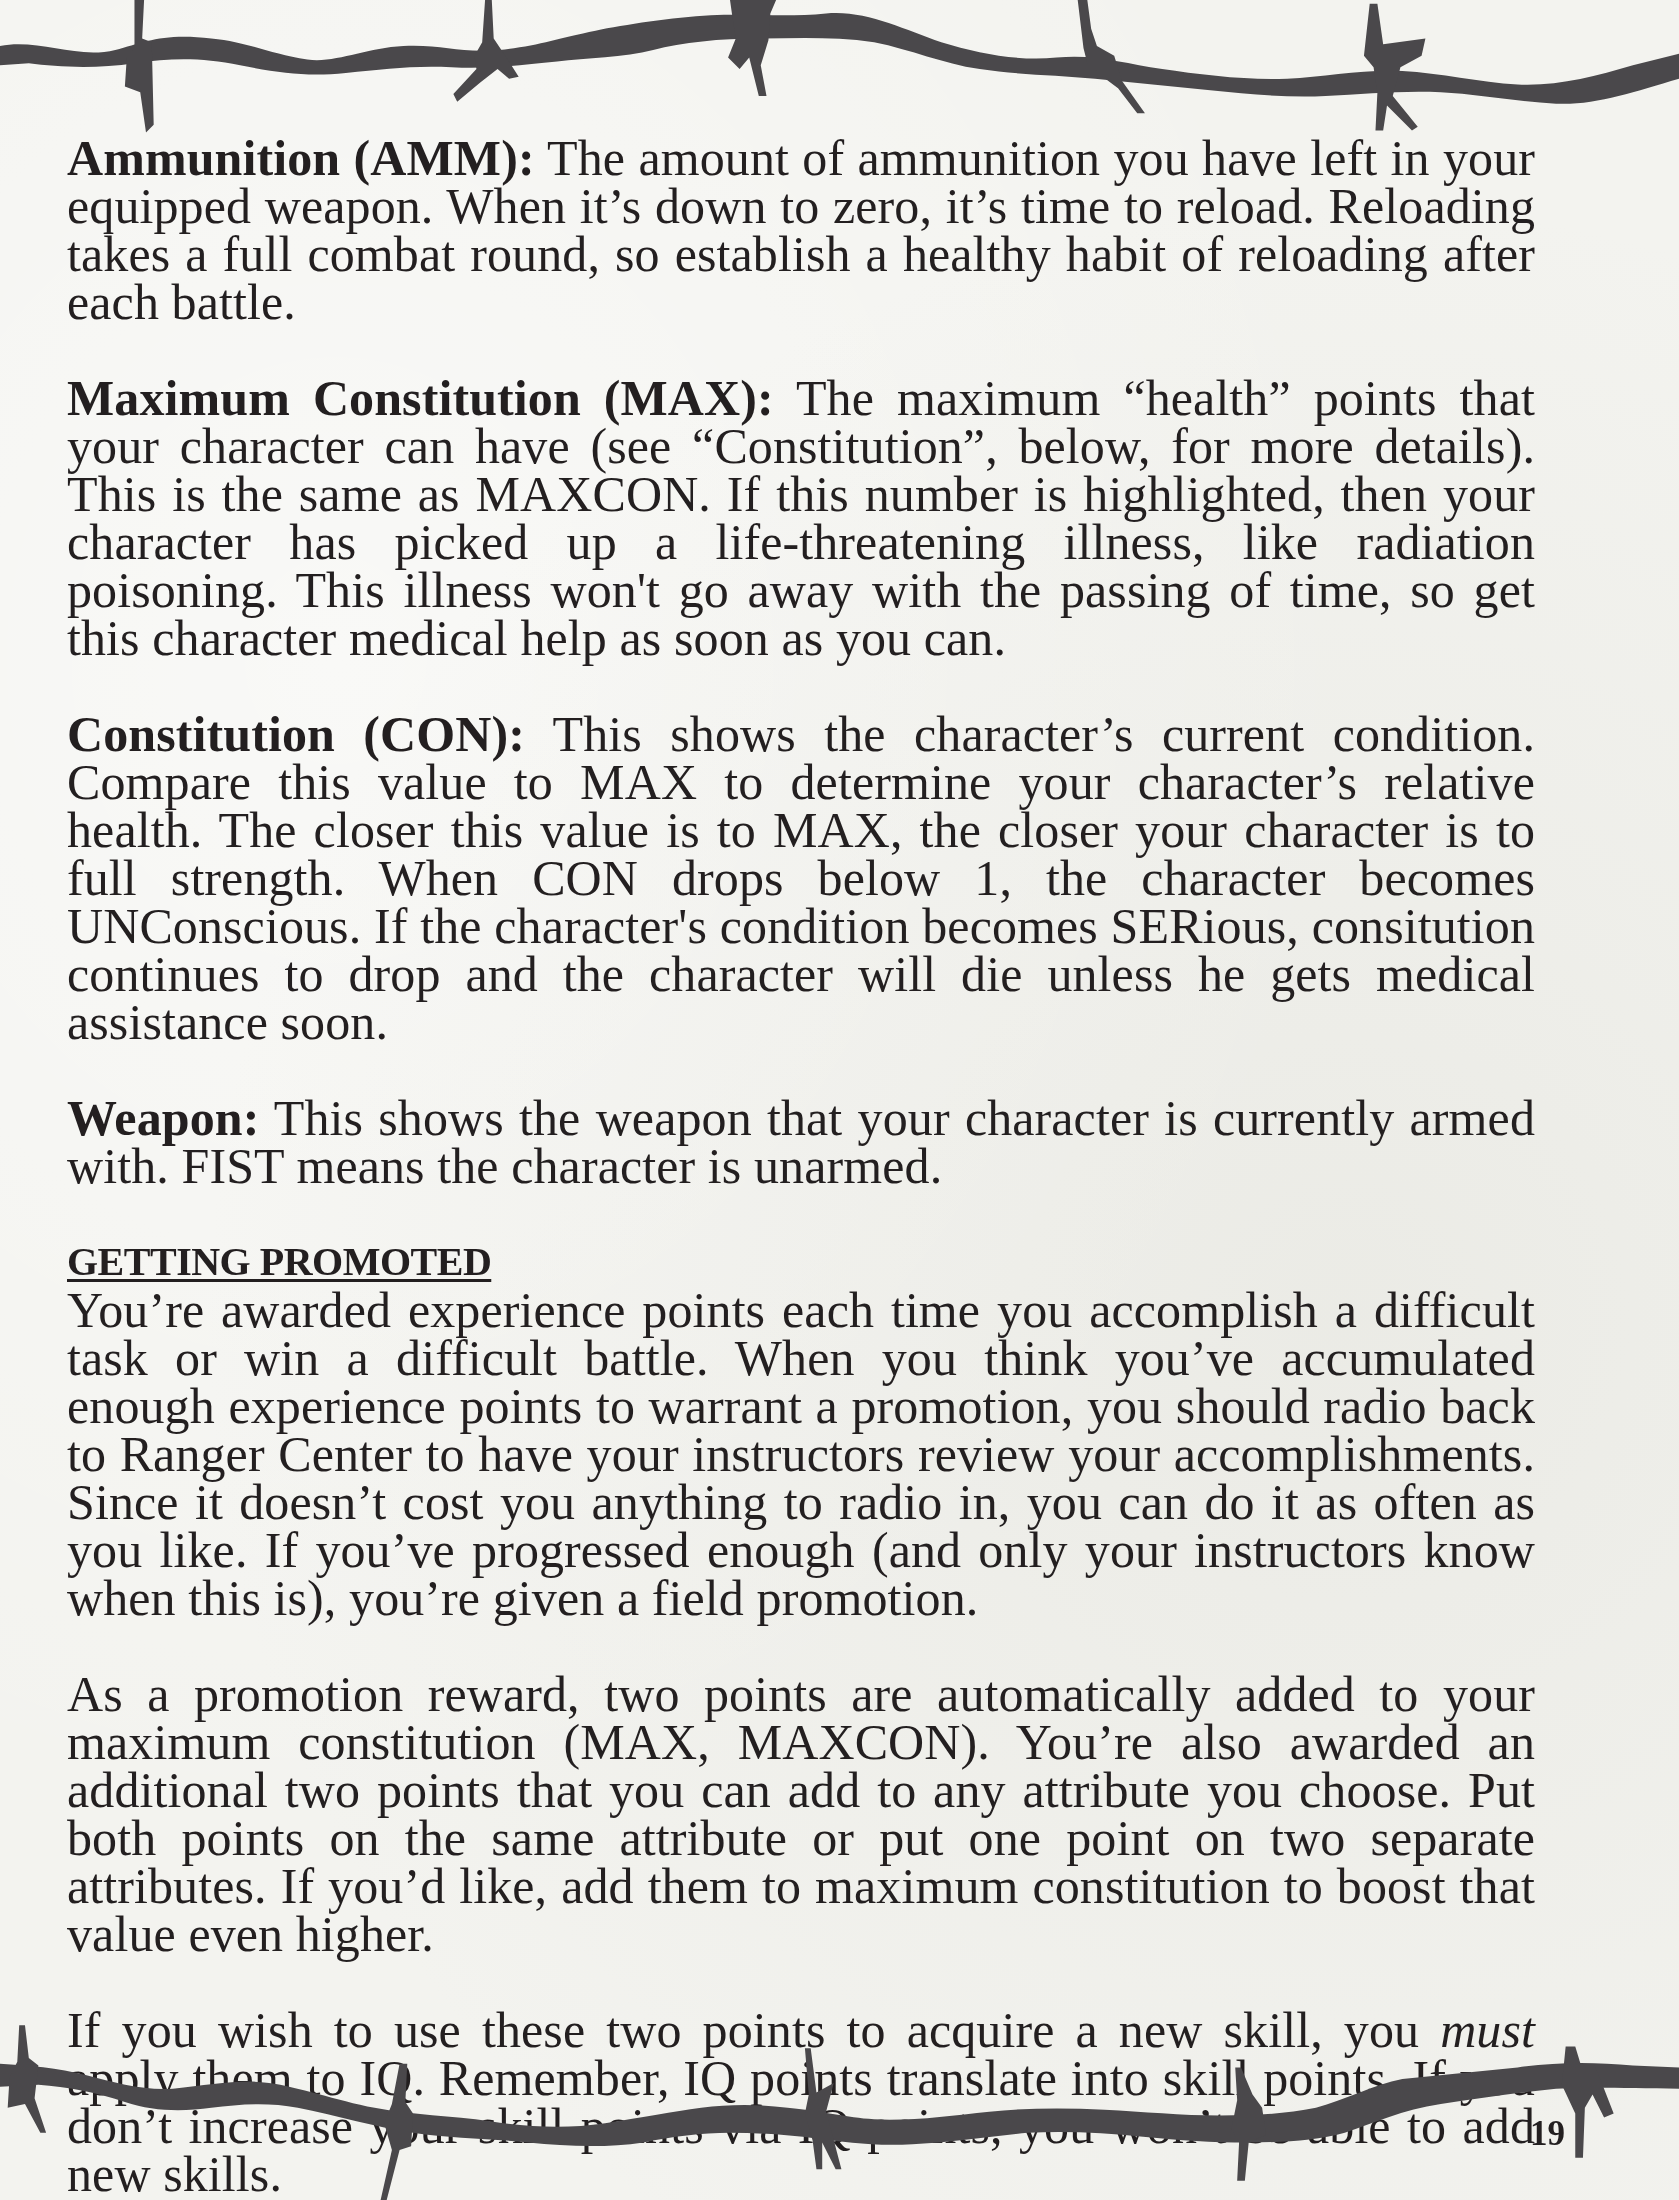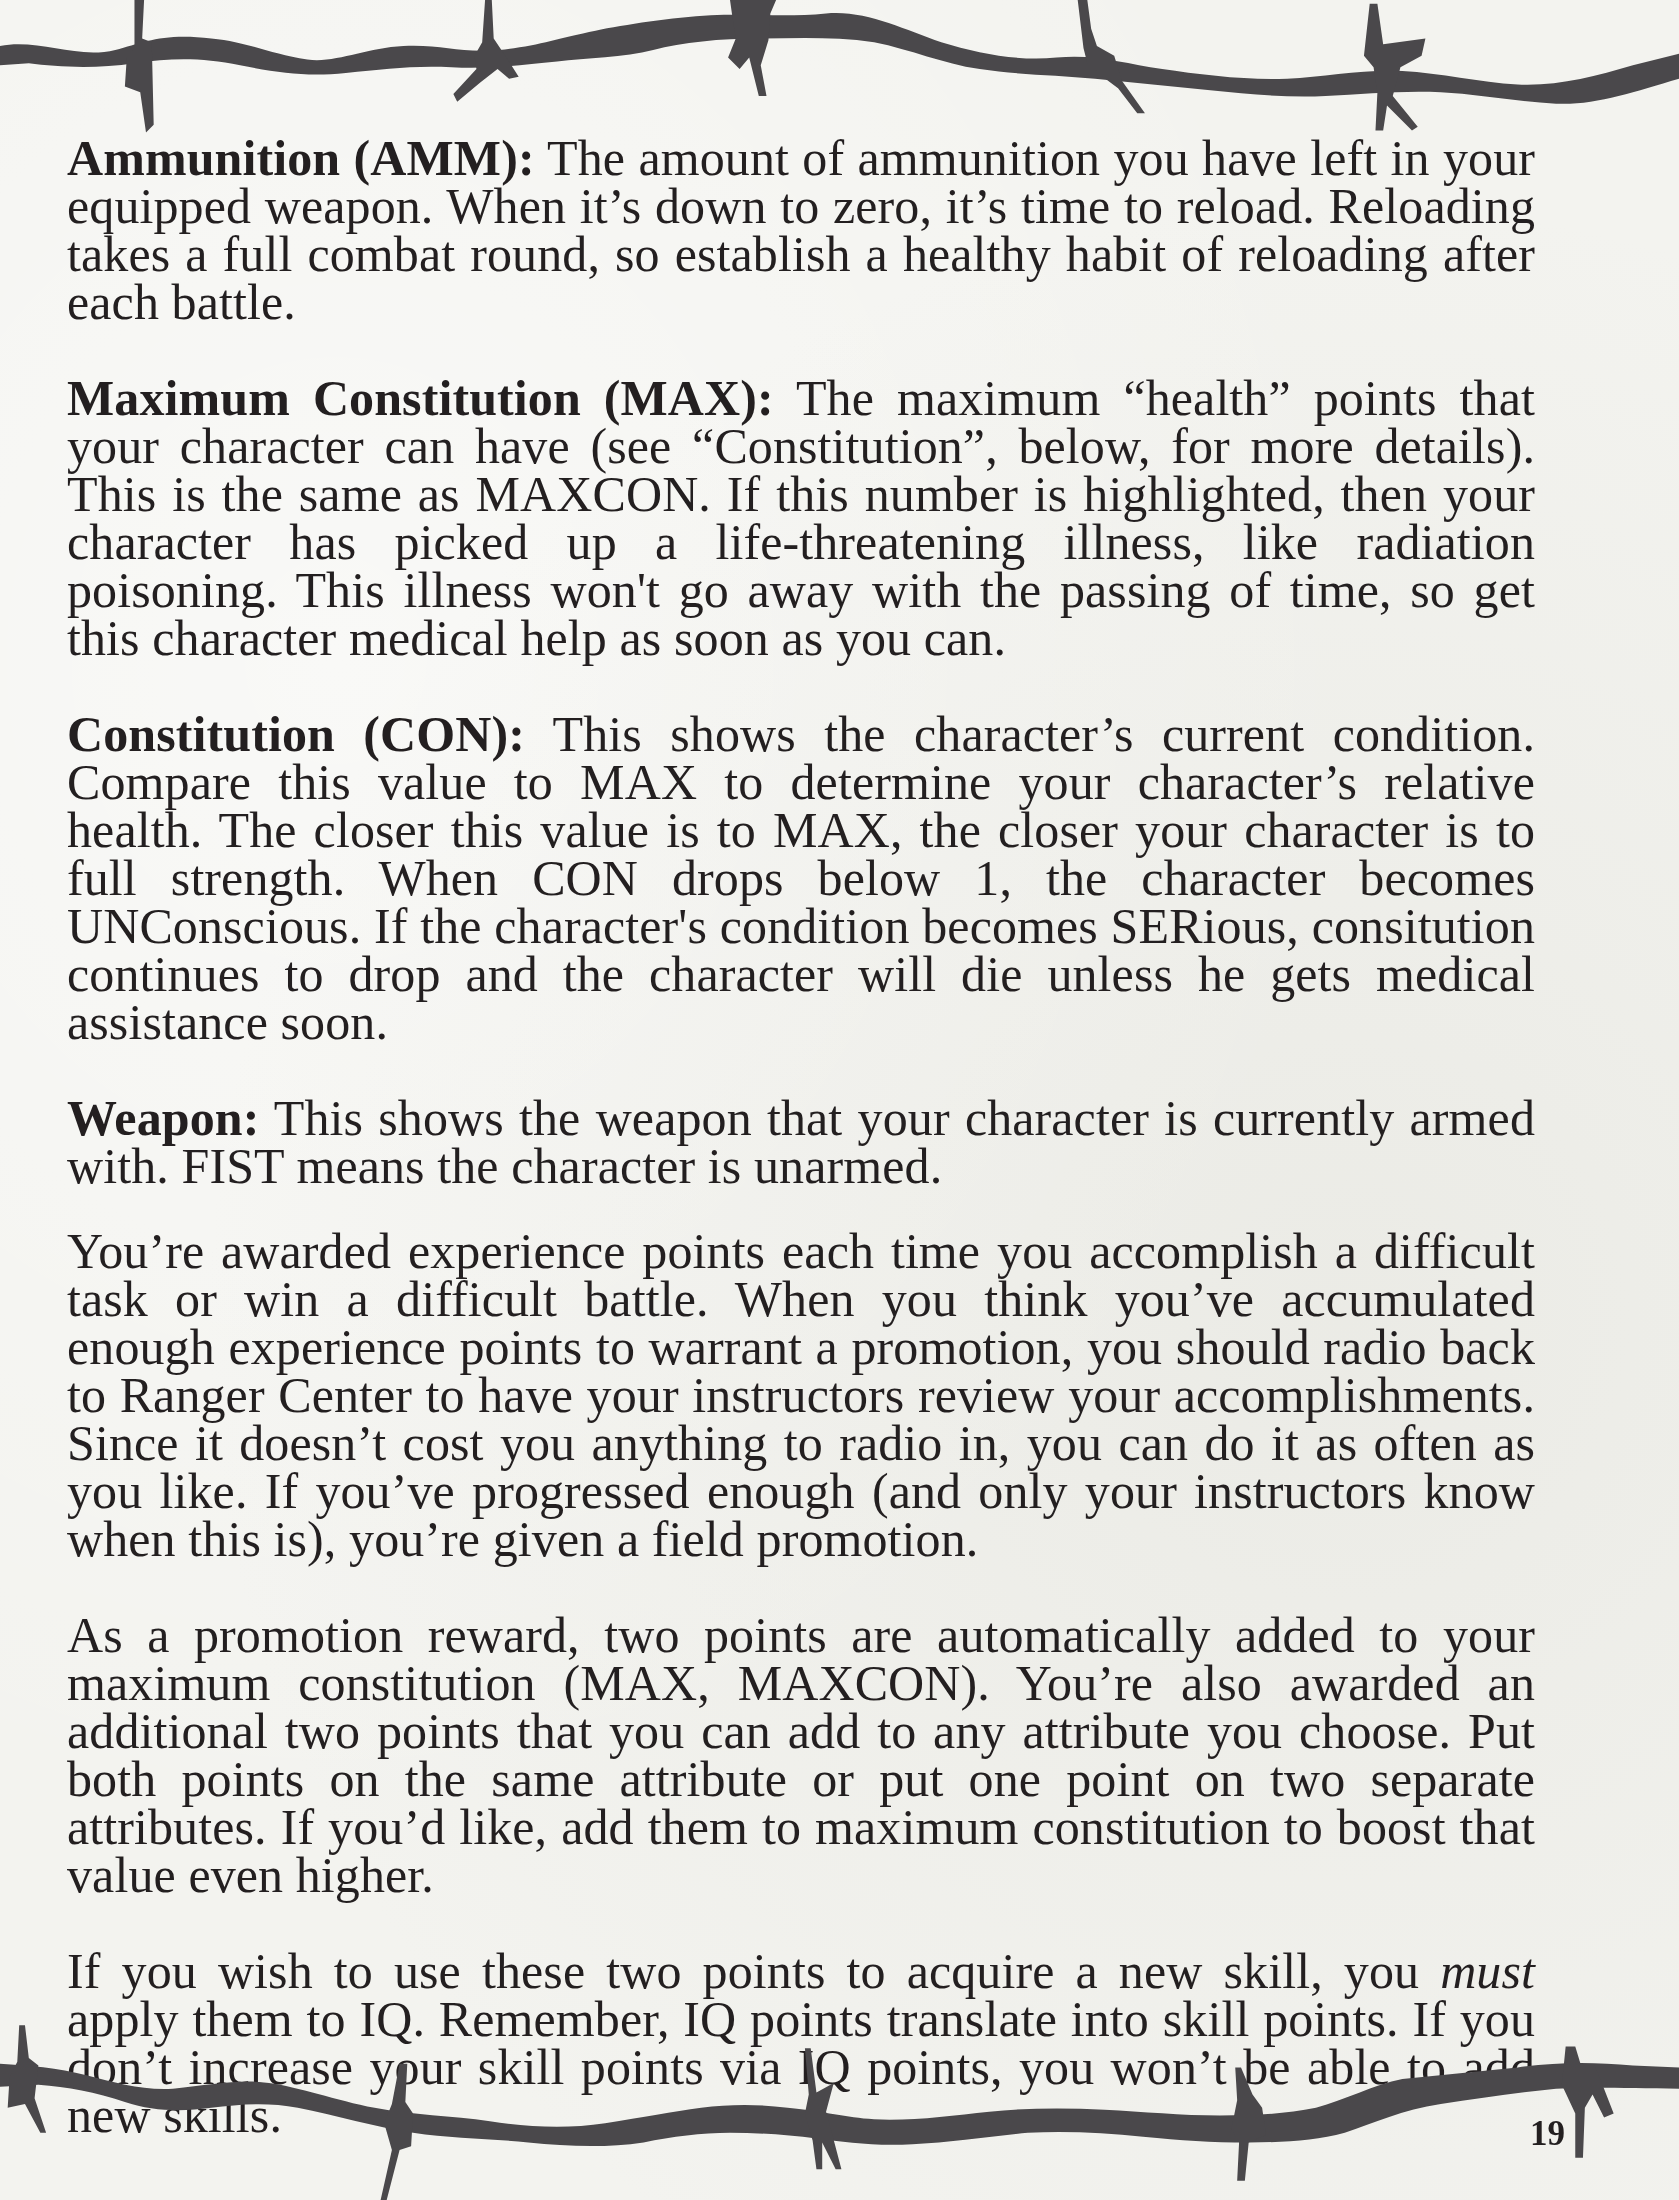--- a/index.html
+++ b/index.html
@@ -98,24 +98,25 @@
   </p>
 
   <p class="para">
     <span class="term">Maximum Constitution (MAX):</span><span> The maximum “health” points that your character can have (see “Constitution”, below, for more details). This is the same as MAXCON. If this number is highlighted, then your character has picked up a life-threatening illness, like radiation poisoning. This illness won't go away with the passing of time, so get this character medical help as soon as you can.</span>
   </p>
 
   <p class="para">
     <span class="term">Constitution (CON):</span><span> This shows the character’s current condition. Compare this value to MAX to determine your character’s relative health. The closer this value is to MAX, the closer your character is to full strength. When CON drops below 1, the character becomes UNConscious. If the character's condition becomes SERious, consitution continues to drop and the character will die unless he gets medical assistance soon.</span>
   </p>
 
-  <p class="para" style="margin-bottom:37px;">
+  <p class="para" style="margin-bottom:48px;">
     <span class="term">Weapon:</span><span> This shows the weapon that your character is currently armed with. FIST means the character is unarmed.</span>
   </p>
 
+  <h2 class="section-heading">GETTING PROMOTED</h2>
 
   <p class="para after-heading">You’re awarded experience points each time you accomplish a difficult task or win a difficult battle. When you think you’ve accumulated enough experience points to warrant a promotion, you should radio back to Ranger Center to have your instructors review your accomplishments. Since it doesn’t cost you anything to radio in, you can do it as often as you like. If you’ve progressed enough (and only your instructors know when this is), you’re given a field promotion.</p>
 
   <p class="para">As a promotion reward, two points are automatically added to your maximum constitution (MAX, MAXCON). You’re also awarded an additional two points that you can add to any attribute you choose. Put both points on the same attribute or put one point on two separate attributes. If you’d like, add them to maximum constitution to boost that value even higher.</p>
 
   <p class="para">
     <span>If you wish to use these two points to acquire a new skill, you </span><em>must</em><span> apply them to IQ. Remember, IQ points translate into skill points. If you don’t increase your skill points via IQ points, you won’t be able to add new skills.</span>
   </p>
 
 </main>

